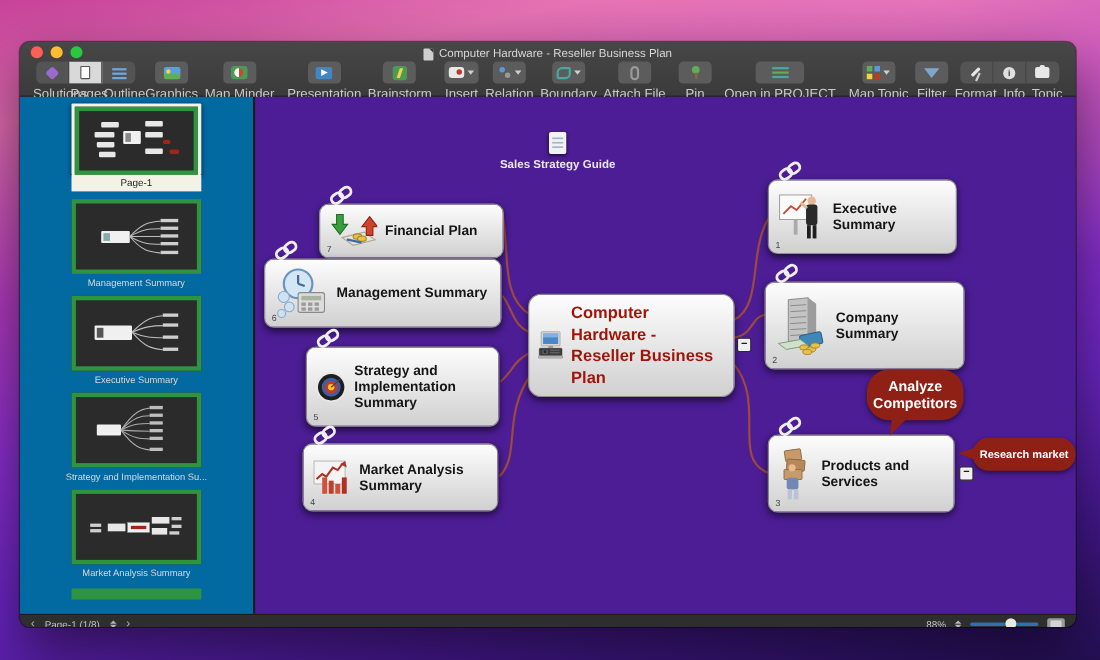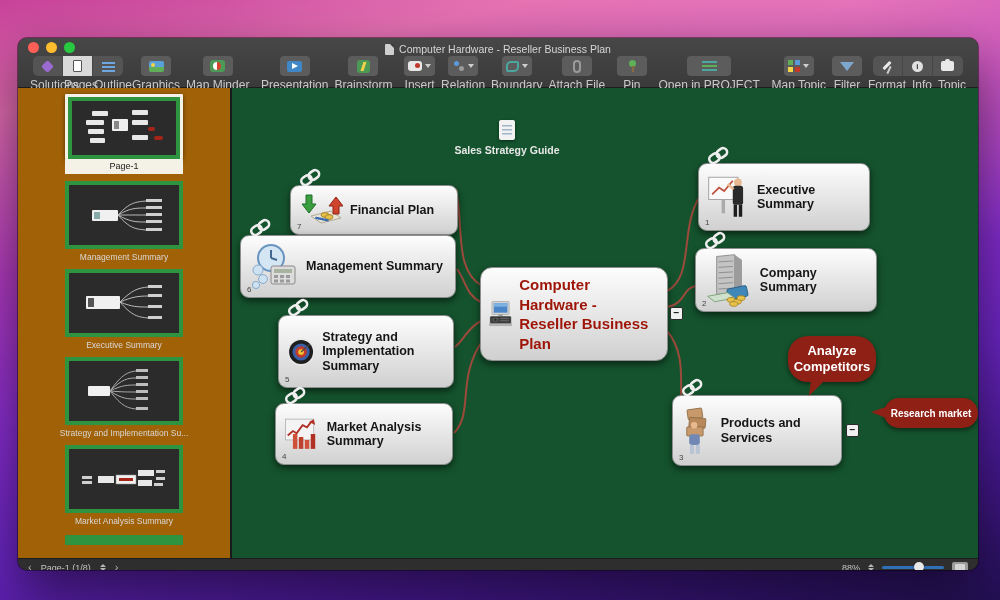--- a/index.html
+++ b/index.html
@@ -98,56 +98,56 @@
   .g-pen:after{ content:""; position:absolute; right:0; bottom:1px; width:8px; height:2px;
      background:#cfcfcf; transform:rotate(-65deg); }
   .g-info{ width:11px; height:11px; border-radius:50%; background:#e0e0e0; color:#3a3a3a;
      font-size:8px; font-weight:bold; display:flex; align-items:center; justify-content:center; }
   .g-topic{ width:13px; height:10px; background:#e8e8e8; border-radius:2px; position:relative; }
   .g-topic:after{ content:""; position:absolute; left:4px; top:-2px; width:5px; height:3px;
      background:#e8e8e8; border-radius:2px 2px 0 0; }
 
   
   .content{ display:flex; height:470px; background:#272727; }
-  .sidebar{ width:214px; background:#a16207; border-right:2px solid #1a1a1a;
+  .sidebar{ width:214px; background:#0369a1; border-right:2px solid #1a1a1a;
     padding-top:6px; display:flex; flex-direction:column; align-items:center; overflow:hidden; }
   .thumbwrap{ margin-bottom:7px; display:flex; flex-direction:column; align-items:center; }
   .thumb{ width:118px; height:68px; background:#2b2b2b; border:4px solid #2f9440;
     display:flex; align-items:center; justify-content:center; }
   .thumbwrap.sel .frame{ background:#f4f2e6; padding:3px 3px 0 3px; border-radius:1px;
     box-shadow:0 1px 4px rgba(0,0,0,.5); }
   .thumbwrap.sel .thumb{ width:112px; height:62px; }
   .tlabel{ font-size:8.5px; color:#d8d8d8; margin-top:3px; max-width:140px; white-space:nowrap;
     overflow:hidden; text-overflow:ellipsis; }
   .thumbwrap.sel .tlabel{ margin-top:0; background:#f4f2e6; color:#222; width:118px;
     text-align:center; padding:2px 0 3px; font-size:9px; }
   .thumb-partial{ width:118px; height:10px; background:#2f9440; border-radius:1px 1px 0 0; margin-top:2px; }
 
-  .canvas{ position:relative; flex:1; background:#14532d; overflow:hidden; }
+  .canvas{ position:relative; flex:1; background:#4c1d95; overflow:hidden; }
   .wires{ position:absolute; inset:0; }
 
   
   .topic{ position:absolute; background:linear-gradient(#fdfdfd,#d0d0d0);
     border:1px solid #8e8e8e; border-radius:9px; box-shadow:0 3px 7px rgba(0,0,0,.55);
     display:flex; align-items:center; gap:7px; padding:4px 10px 4px 8px;
     color:#151515; font-weight:bold; font-size:12.5px; line-height:1.15; }
   .topic .num{ position:absolute; left:6px; bottom:3px; font-size:8px; font-weight:normal; color:#444; }
   .linkicon{ position:absolute; top:-19px; left:8px; }
   .collapse{ position:absolute; right:-16px; top:50%; margin-top:-7px; width:13px; height:13px;
     background:#f0f0f0; border:1.5px solid #2a2a2a; border-radius:2px; color:#111;
     font-size:10px; line-height:10px; text-align:center; font-weight:bold; }
   #t-central{ left:248px; top:179px; width:188px; height:94px; border-radius:12px; }
   #t-central .label{ color:#9e1508; font-size:15px; font-weight:800; line-height:1.3; }
   #t-financial{ left:58px; top:75px; width:168px; height:50px;margin-top:22px; }
   #t-management{ left:8px; top:147px; width:216px; height:63px; }
   #t-strategy{ left:46px; top:227px; width:176px; height:73px; }
   #t-market{ left:43px; top:315px; width:178px; height:62px; }
   #t-executive{ left:466px; top:75px; width:172px; height:68px; }
-  #t-company{ left:463px; top:160px; width:182px; height:64px; }
-  #t-products{ left:440px; top:307px; width:170px; height:71px; }
+  #t-company{ left:463px; top:168px; width:182px; height:80px; }
+  #t-products{ left:466px; top:307px; width:170px; height:71px; }
 
   
   .callout{ position:absolute; background:#8e2015; color:#fff; font-weight:bold;
     display:flex; align-items:center; justify-content:center; text-align:center;
     box-shadow:0 2px 5px rgba(0,0,0,.5); }
   #callout-analyze{ left:556px; top:248px; width:88px; height:46px; border-radius:20px; font-size:13px; line-height:1.25; }
   #callout-analyze:after{ content:""; position:absolute; left:22px; bottom:-15px; width:0; height:0;
     border-top:18px solid #8e2015; border-right:14px solid transparent; transform:rotate(8deg); }
   #callout-research{ left:652px; top:310px; width:94px; height:30px; border-radius:15px; font-size:10px; }
   #callout-research:before{ content:""; position:absolute; left:-13px; top:9px; width:0; height:0;

